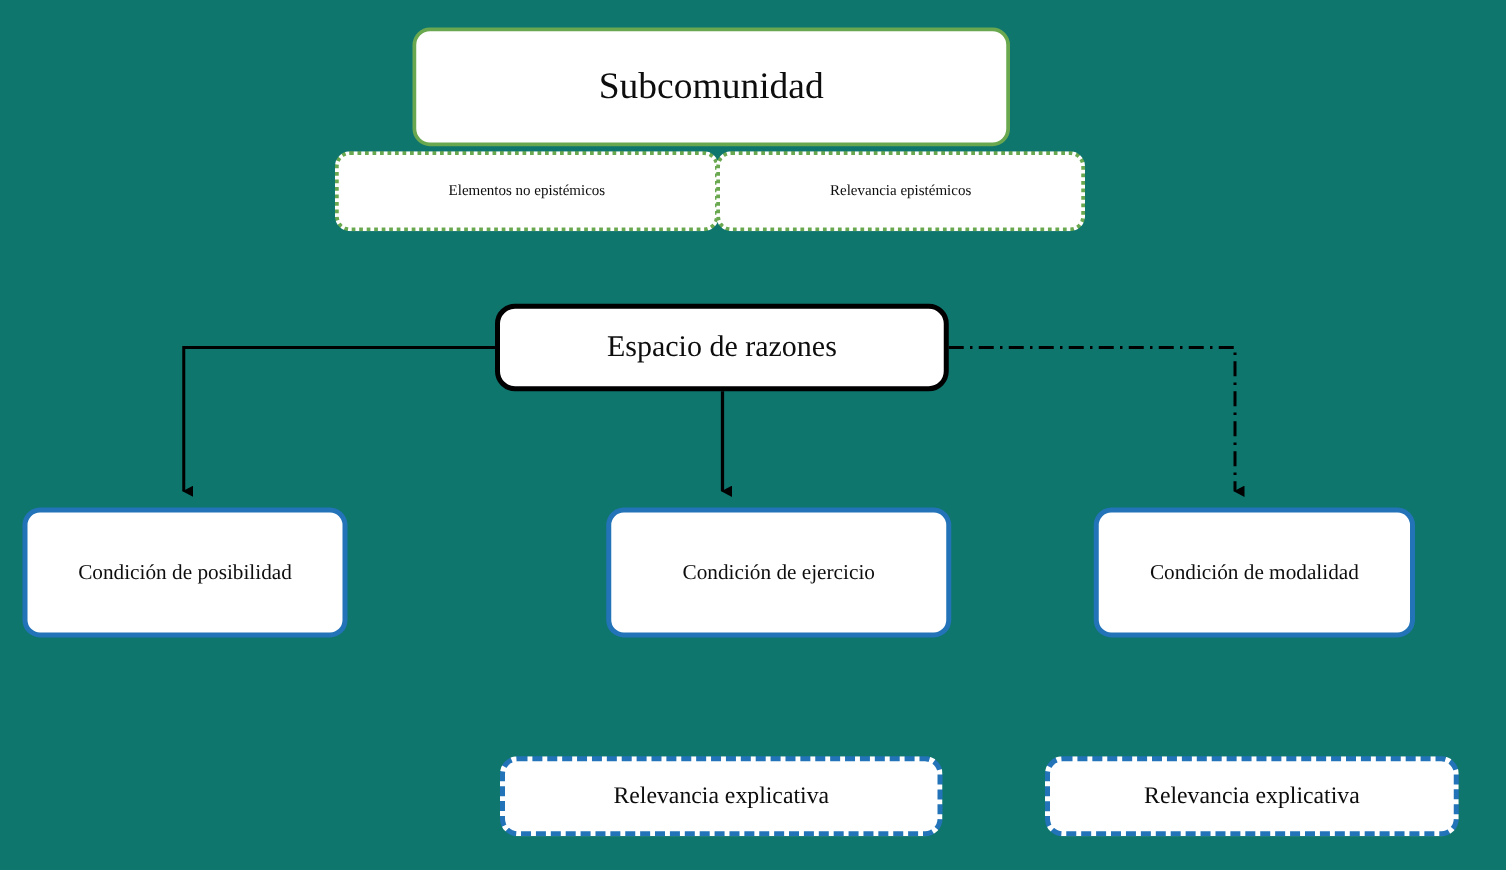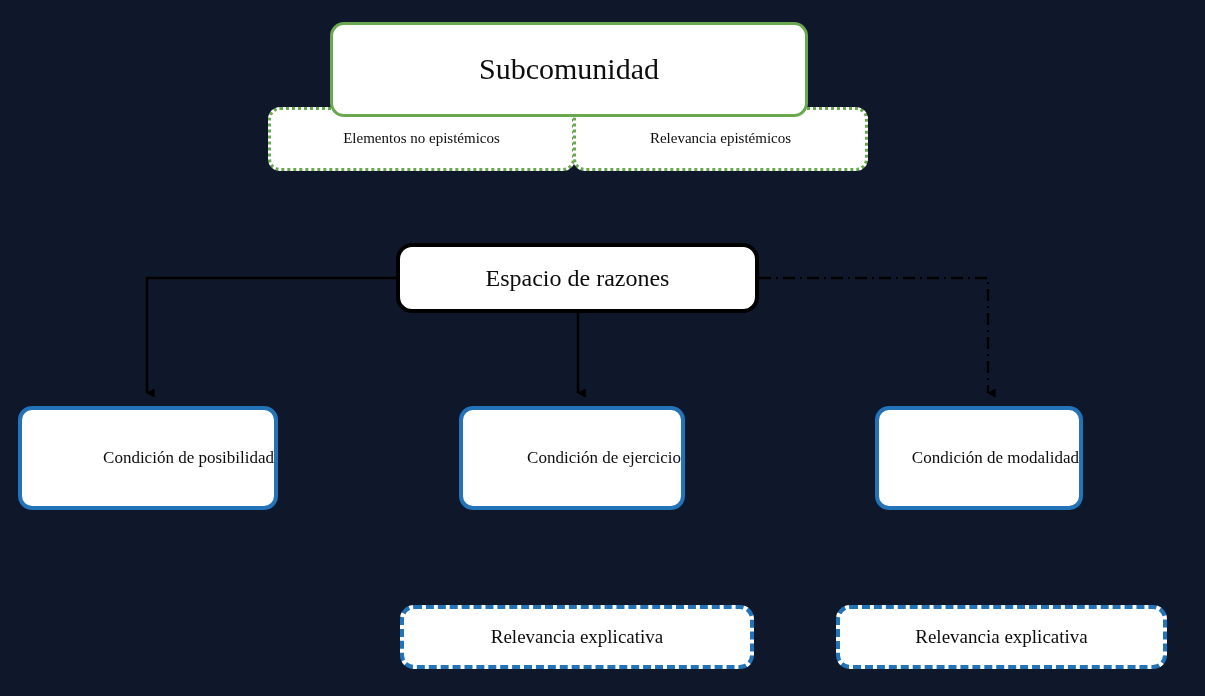--- a/index.html
+++ b/index.html
@@ -4,21 +4,21 @@
 <style>
   html, body {
     margin: 0;
     padding: 0;
     background: #ffffff;
   }
   #diagram-root {
     position: relative;
     width: 1205px;
     height: 696px;
-    background: #0f172a;
+    background: #0f766e;
     font-family: "Liberation Serif", "DejaVu Serif", serif;
     overflow: hidden;
   }
   .node {
     position: absolute;
     box-sizing: border-box;
     display: flex;
     align-items: center;
     justify-content: center;
     text-align: center;
@@ -37,23 +37,23 @@
     border: 3px solid #6aa84f;
     border-radius: 14px;
     font-size: 30px;
     z-index: 4;
   }
 
   
   .subbox {
     border: 3px dotted #6aa84f;
     border-radius: 12px;
-    font-size: 15px;
+    font-size: 12px;
     height: 64px;
-    top: 107px;
+    top: 121px;
   }
   #node-elementos-no-epistemicos {
     left: 268px;
     width: 307px;
   }
   #node-elementos-epistemicos {
     left: 573px;
     width: 295px;
   }
 
@@ -69,25 +69,24 @@
     z-index: 5;
   }
 
   
   .cond {
     border: 4px solid #2273b8;
     border-radius: 14px;
     font-size: 17px;
     top: 406px;
     height: 104px;
-    justify-content: flex-end;
   }
   #node-condicion-de-posibilidad { left: 18px;  width: 260px; }
-  #node-condicion-de-ejercicio   { left: 459px; width: 226px; }
-  #node-condicion-de-modalidad   { left: 875px; width: 208px; }
+  #node-condicion-de-ejercicio   { left: 485px; width: 276px; }
+  #node-condicion-de-modalidad   { left: 875px; width: 257px; }
 
   
   .relev {
     border: 4px dashed #2273b8;
     border-radius: 14px;
     font-size: 19px;
     top: 605px;
     height: 64px;
   }
   #node-relevancia-explicativa-1 { left: 400px; width: 354px; }

